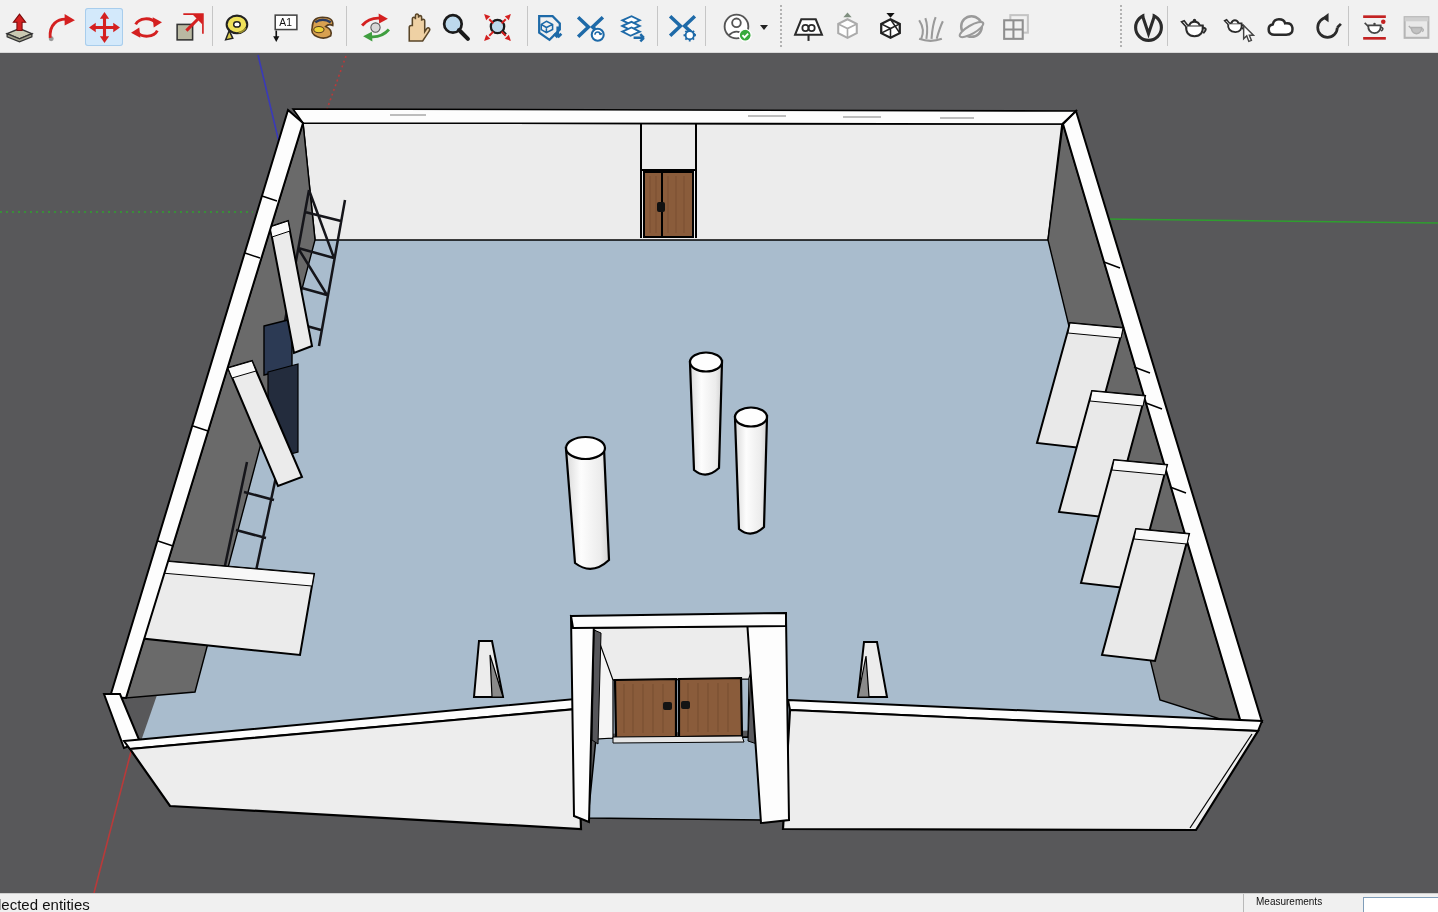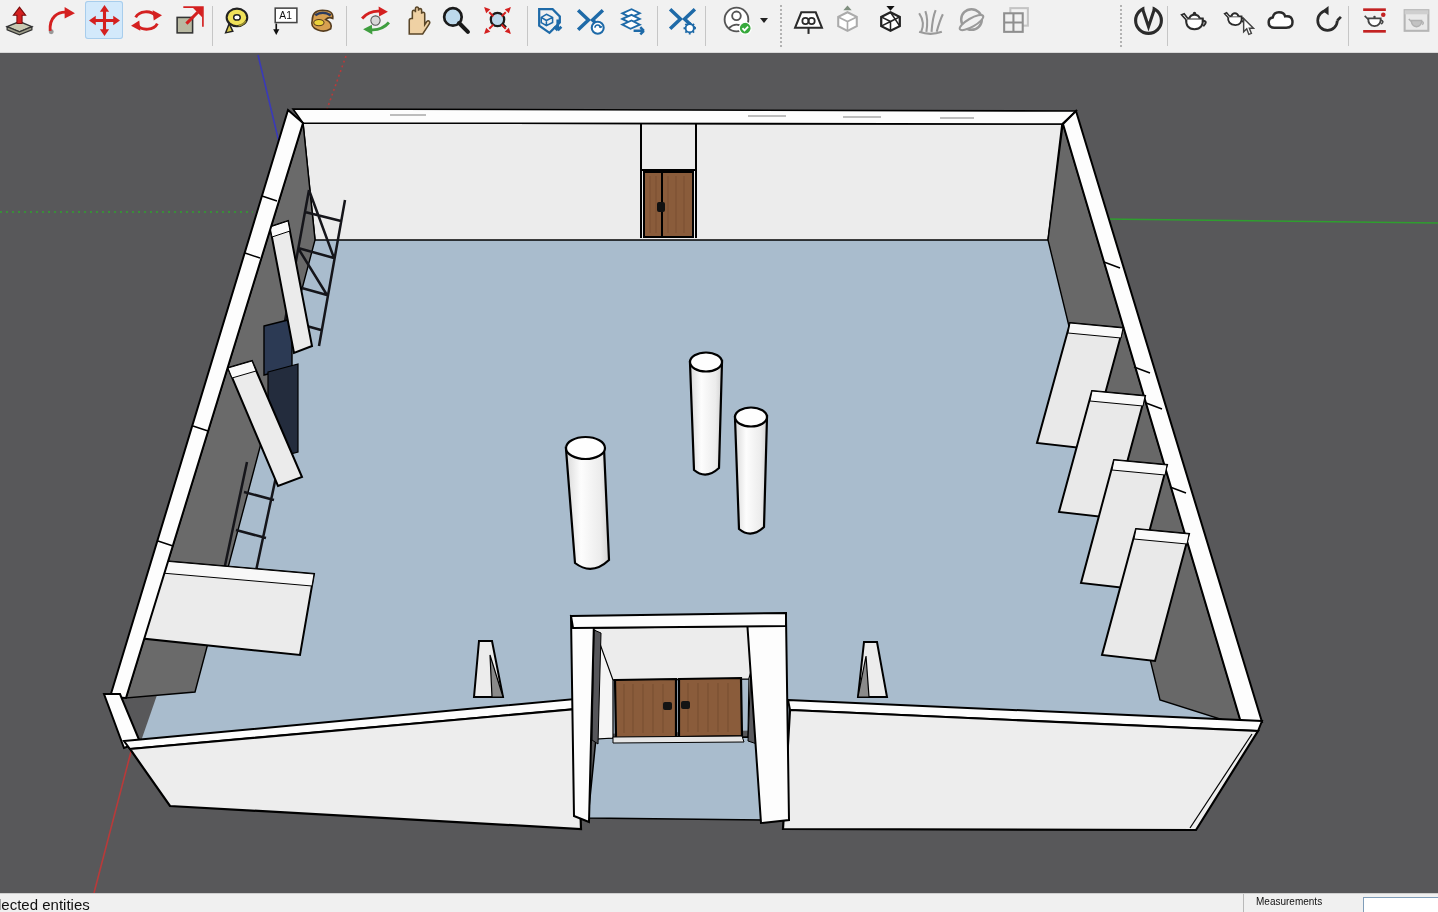--- a/index.html
+++ b/index.html
@@ -1,19 +1,19 @@
 <!DOCTYPE html>
 <html><head>
 <meta charset="utf-8">
 <style>
   html,body{margin:0;padding:0;background:#2b2b2b;}
   #app{position:relative;width:1438px;height:912px;overflow:hidden;font-family:"Liberation Sans",sans-serif;background:#58585a;}
   
   #toolbar{position:absolute;left:0;top:0;width:1438px;height:52px;background:#f1f1f1;border-bottom:1px solid #d8d8d8;z-index:3;}
-  .ticon{position:absolute;top:1px;width:38px;height:38px;display:flex;align-items:center;justify-content:center;border-radius:3px;}
+  .ticon{position:absolute;top:8px;width:38px;height:38px;display:flex;align-items:center;justify-content:center;border-radius:3px;}
   .ticon svg{width:33px;height:33px;display:block;}
   .ticon.sel{background:#d3e9fb;box-shadow:inset 0 0 0 1px #a8cdec;}
   .ticon.caret{width:16px;}
   .tb-sep{position:absolute;top:6px;height:40px;width:1px;background:#c6c6c6;}
   .tb-grip{position:absolute;top:5px;height:42px;width:0;border-left:2px dotted #b3b3b3;}
   
   #viewport{position:absolute;left:0;top:52px;width:1438px;height:841px;background:#58585a;}
   #viewport svg{display:block;}
   
   #statusbar{position:absolute;left:0;top:893px;width:1438px;height:19px;background:#f0f0f0;border-top:1px solid #cfcfcf;overflow:hidden;z-index:3;}

